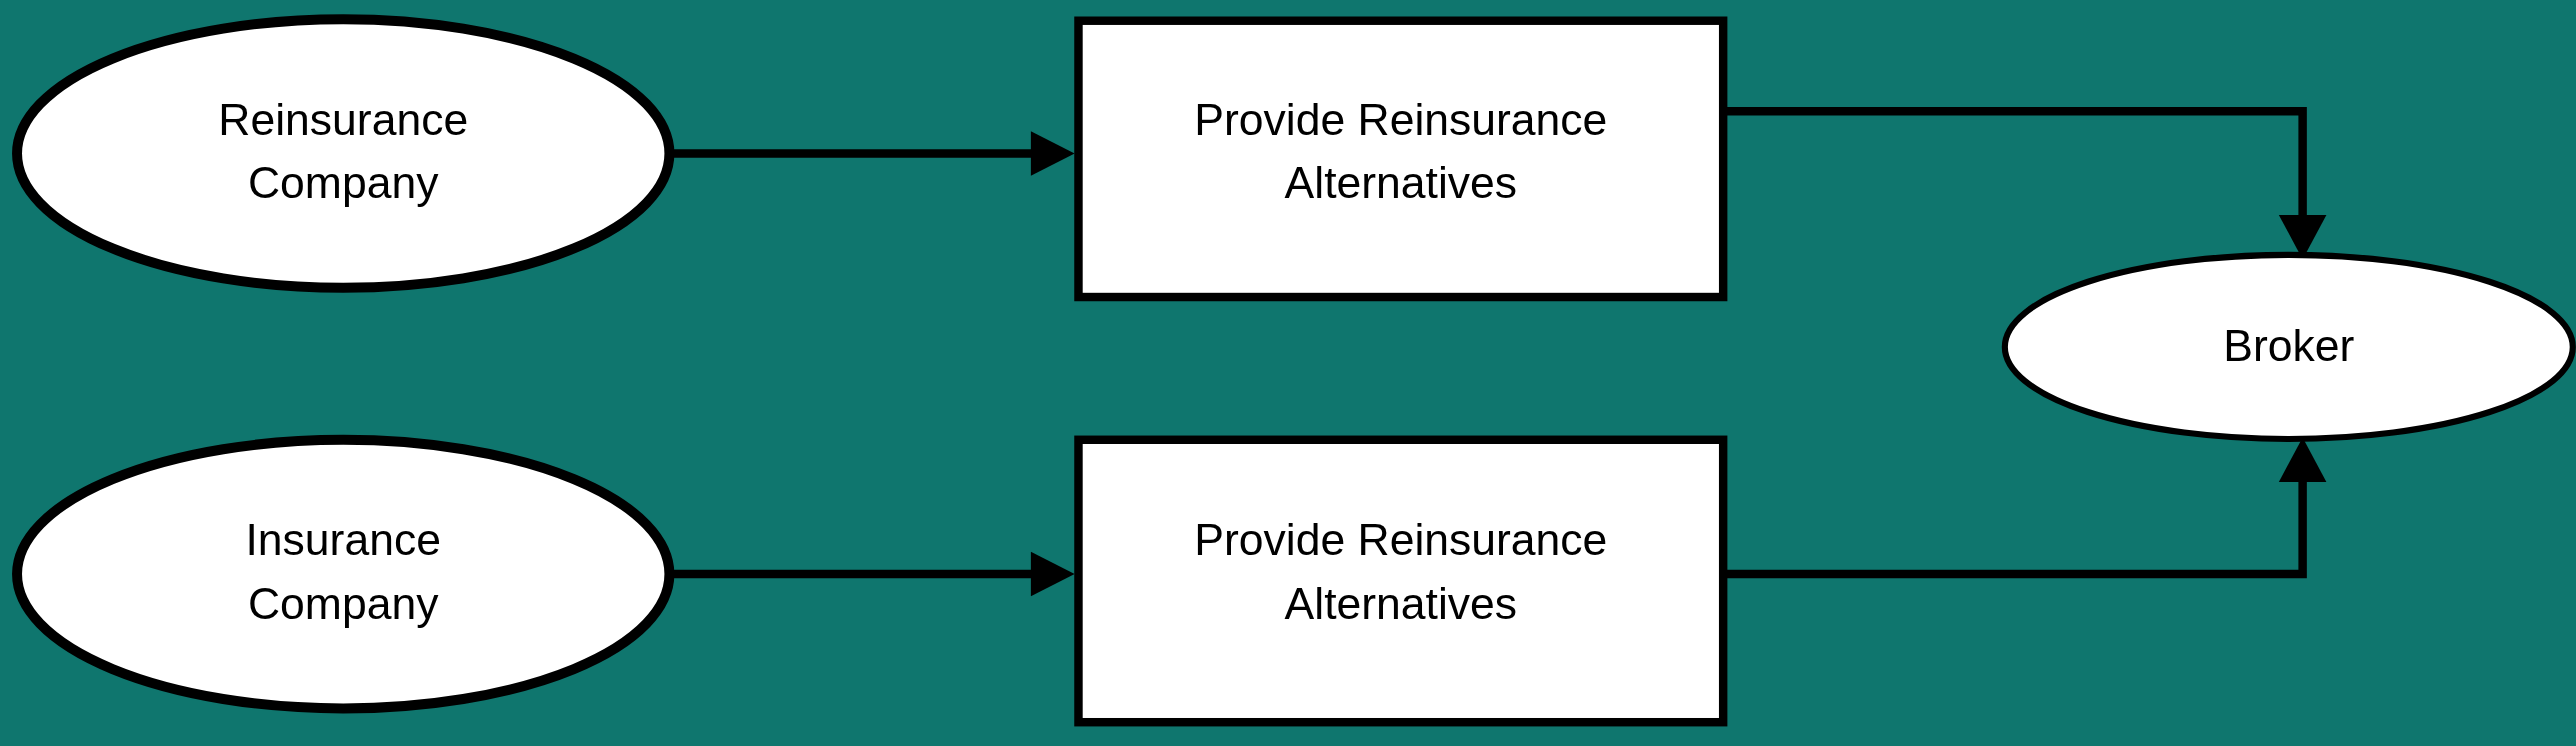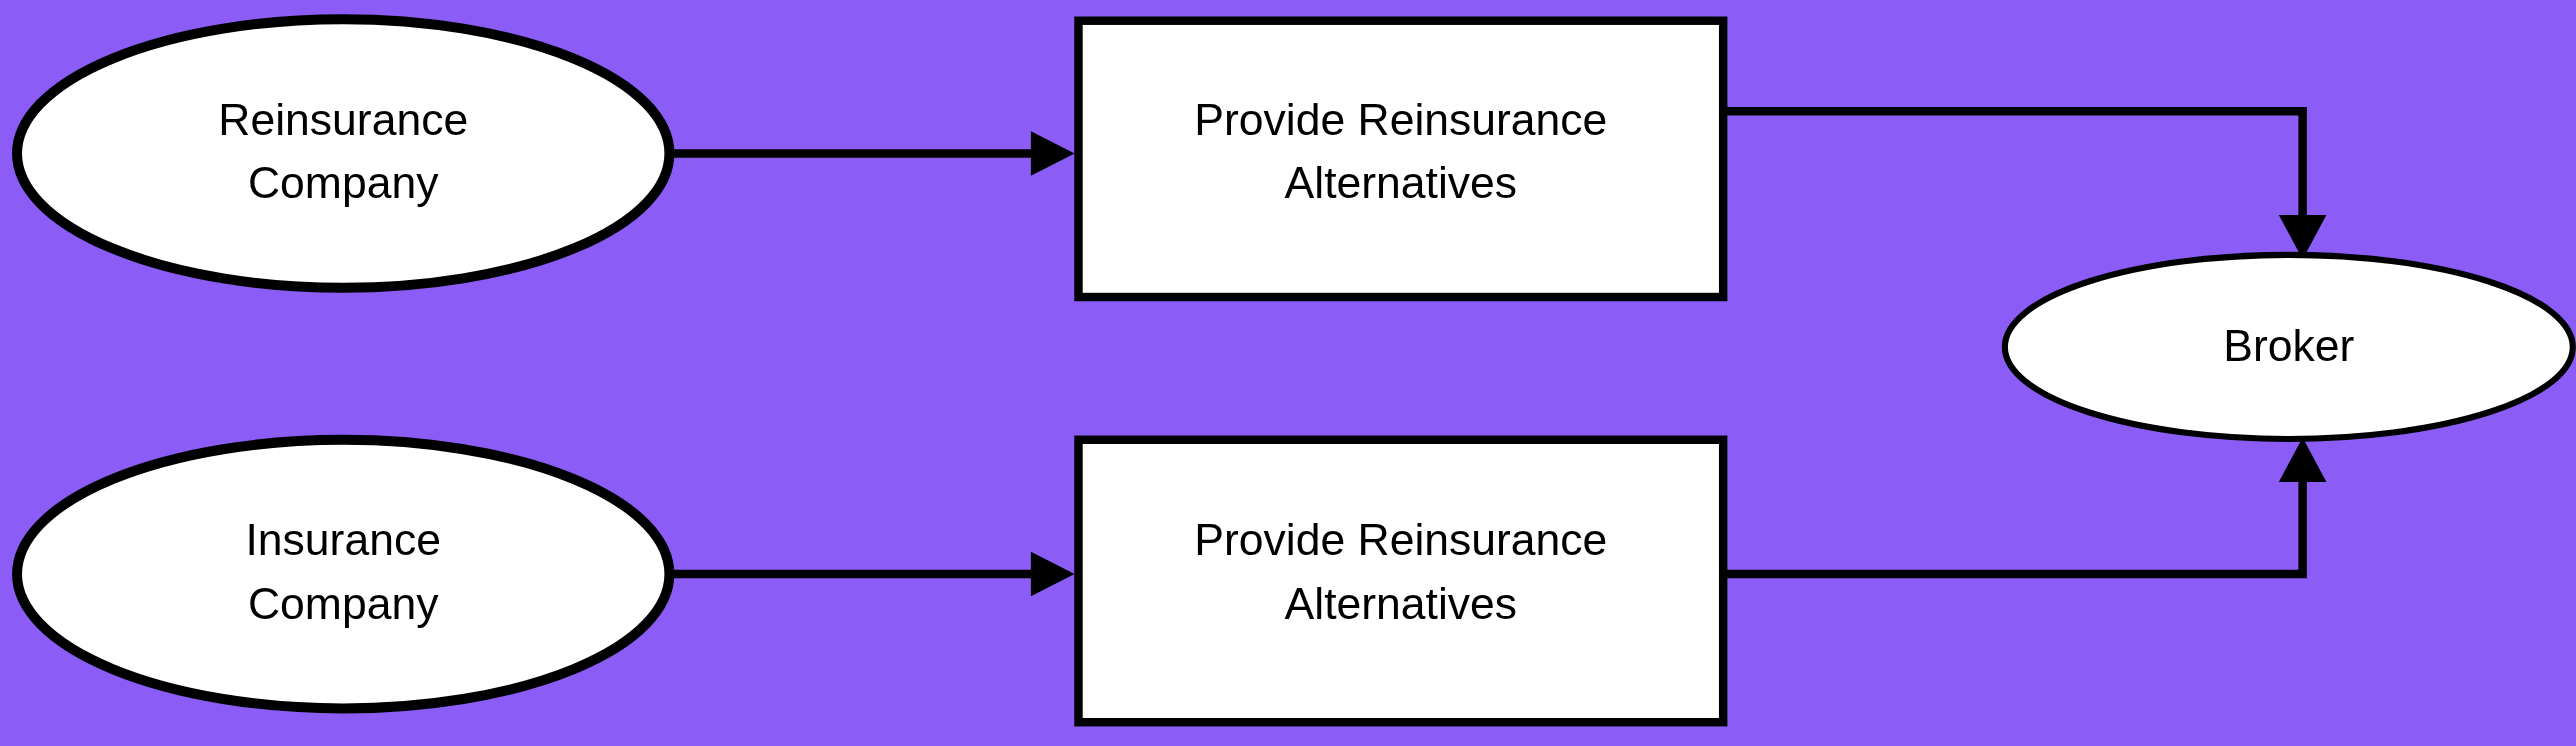--- a/index.html
+++ b/index.html
@@ -7,21 +7,21 @@
     padding: 0;
     background: #ffffff;
   }
   body {
     font-family: "Liberation Sans", sans-serif;
   }
   #diagram-canvas {
     position: relative;
     width: 2576px;
     height: 746px;
-    background: #8b5cf6;
+    background: #0f766e;
     overflow: hidden;
   }
   #flow-svg {
     position: absolute;
     top: 0;
     left: 0;
     width: 2576px;
     height: 746px;
   }
   .node-text {

